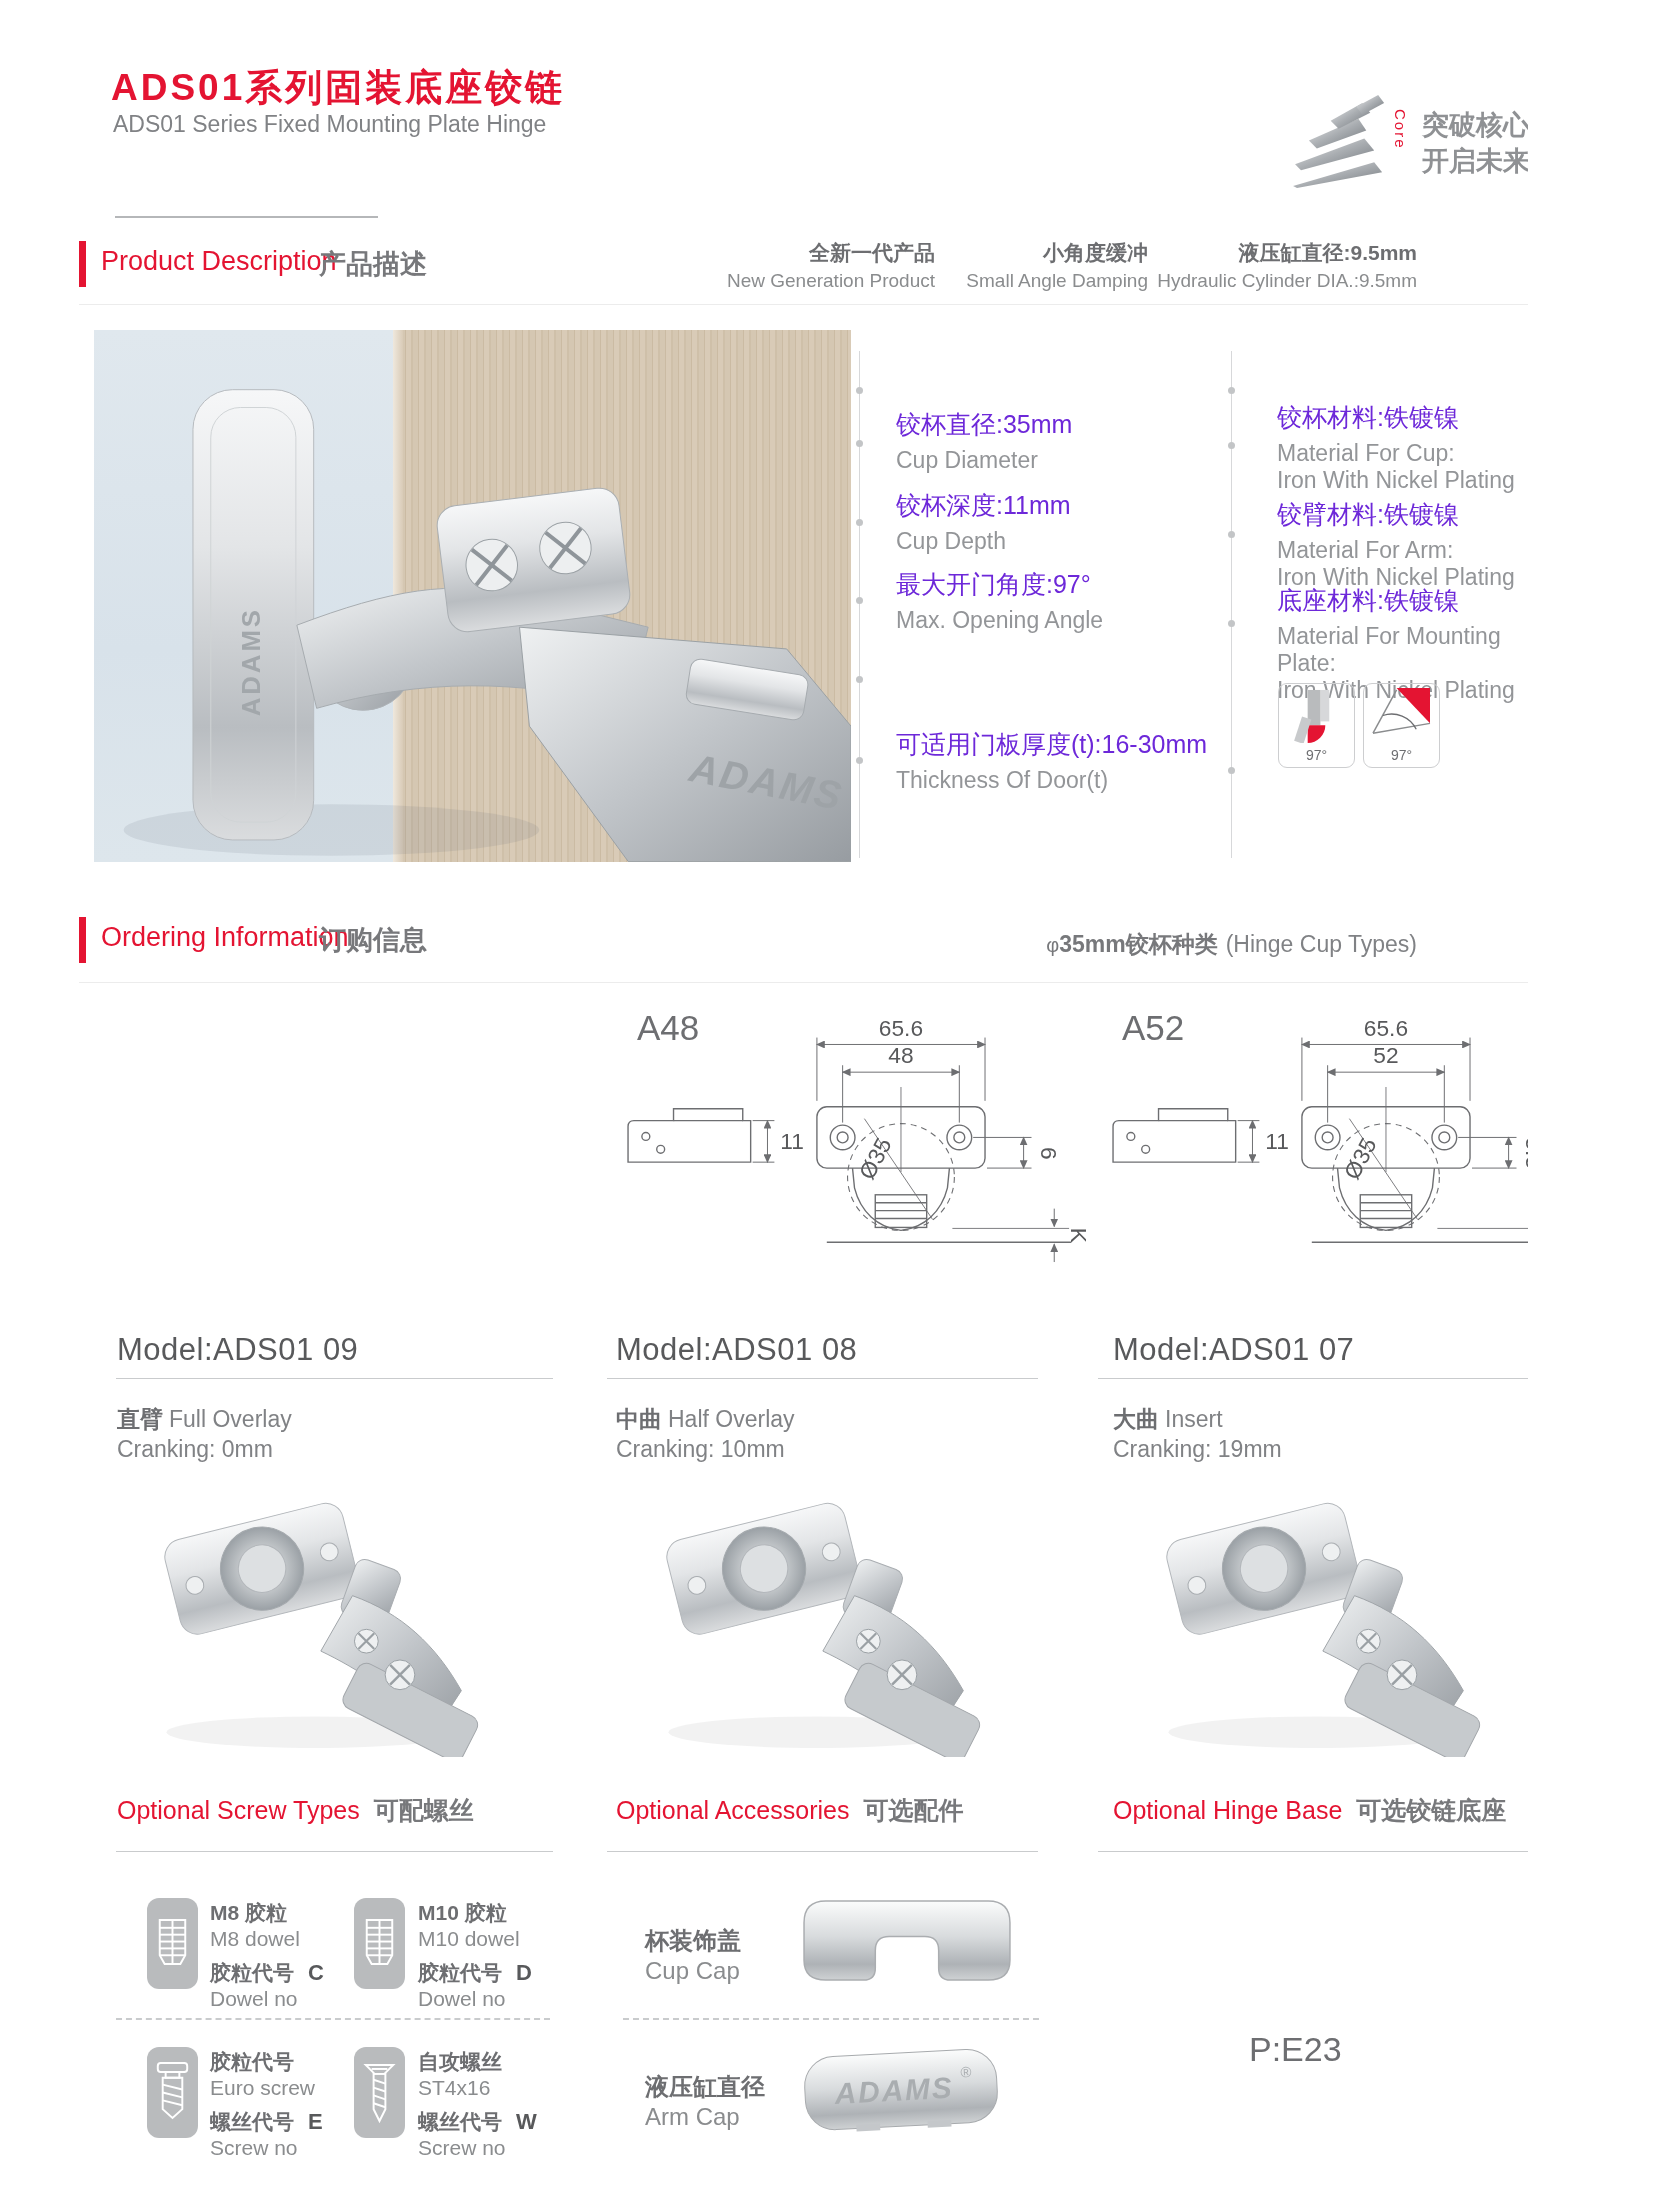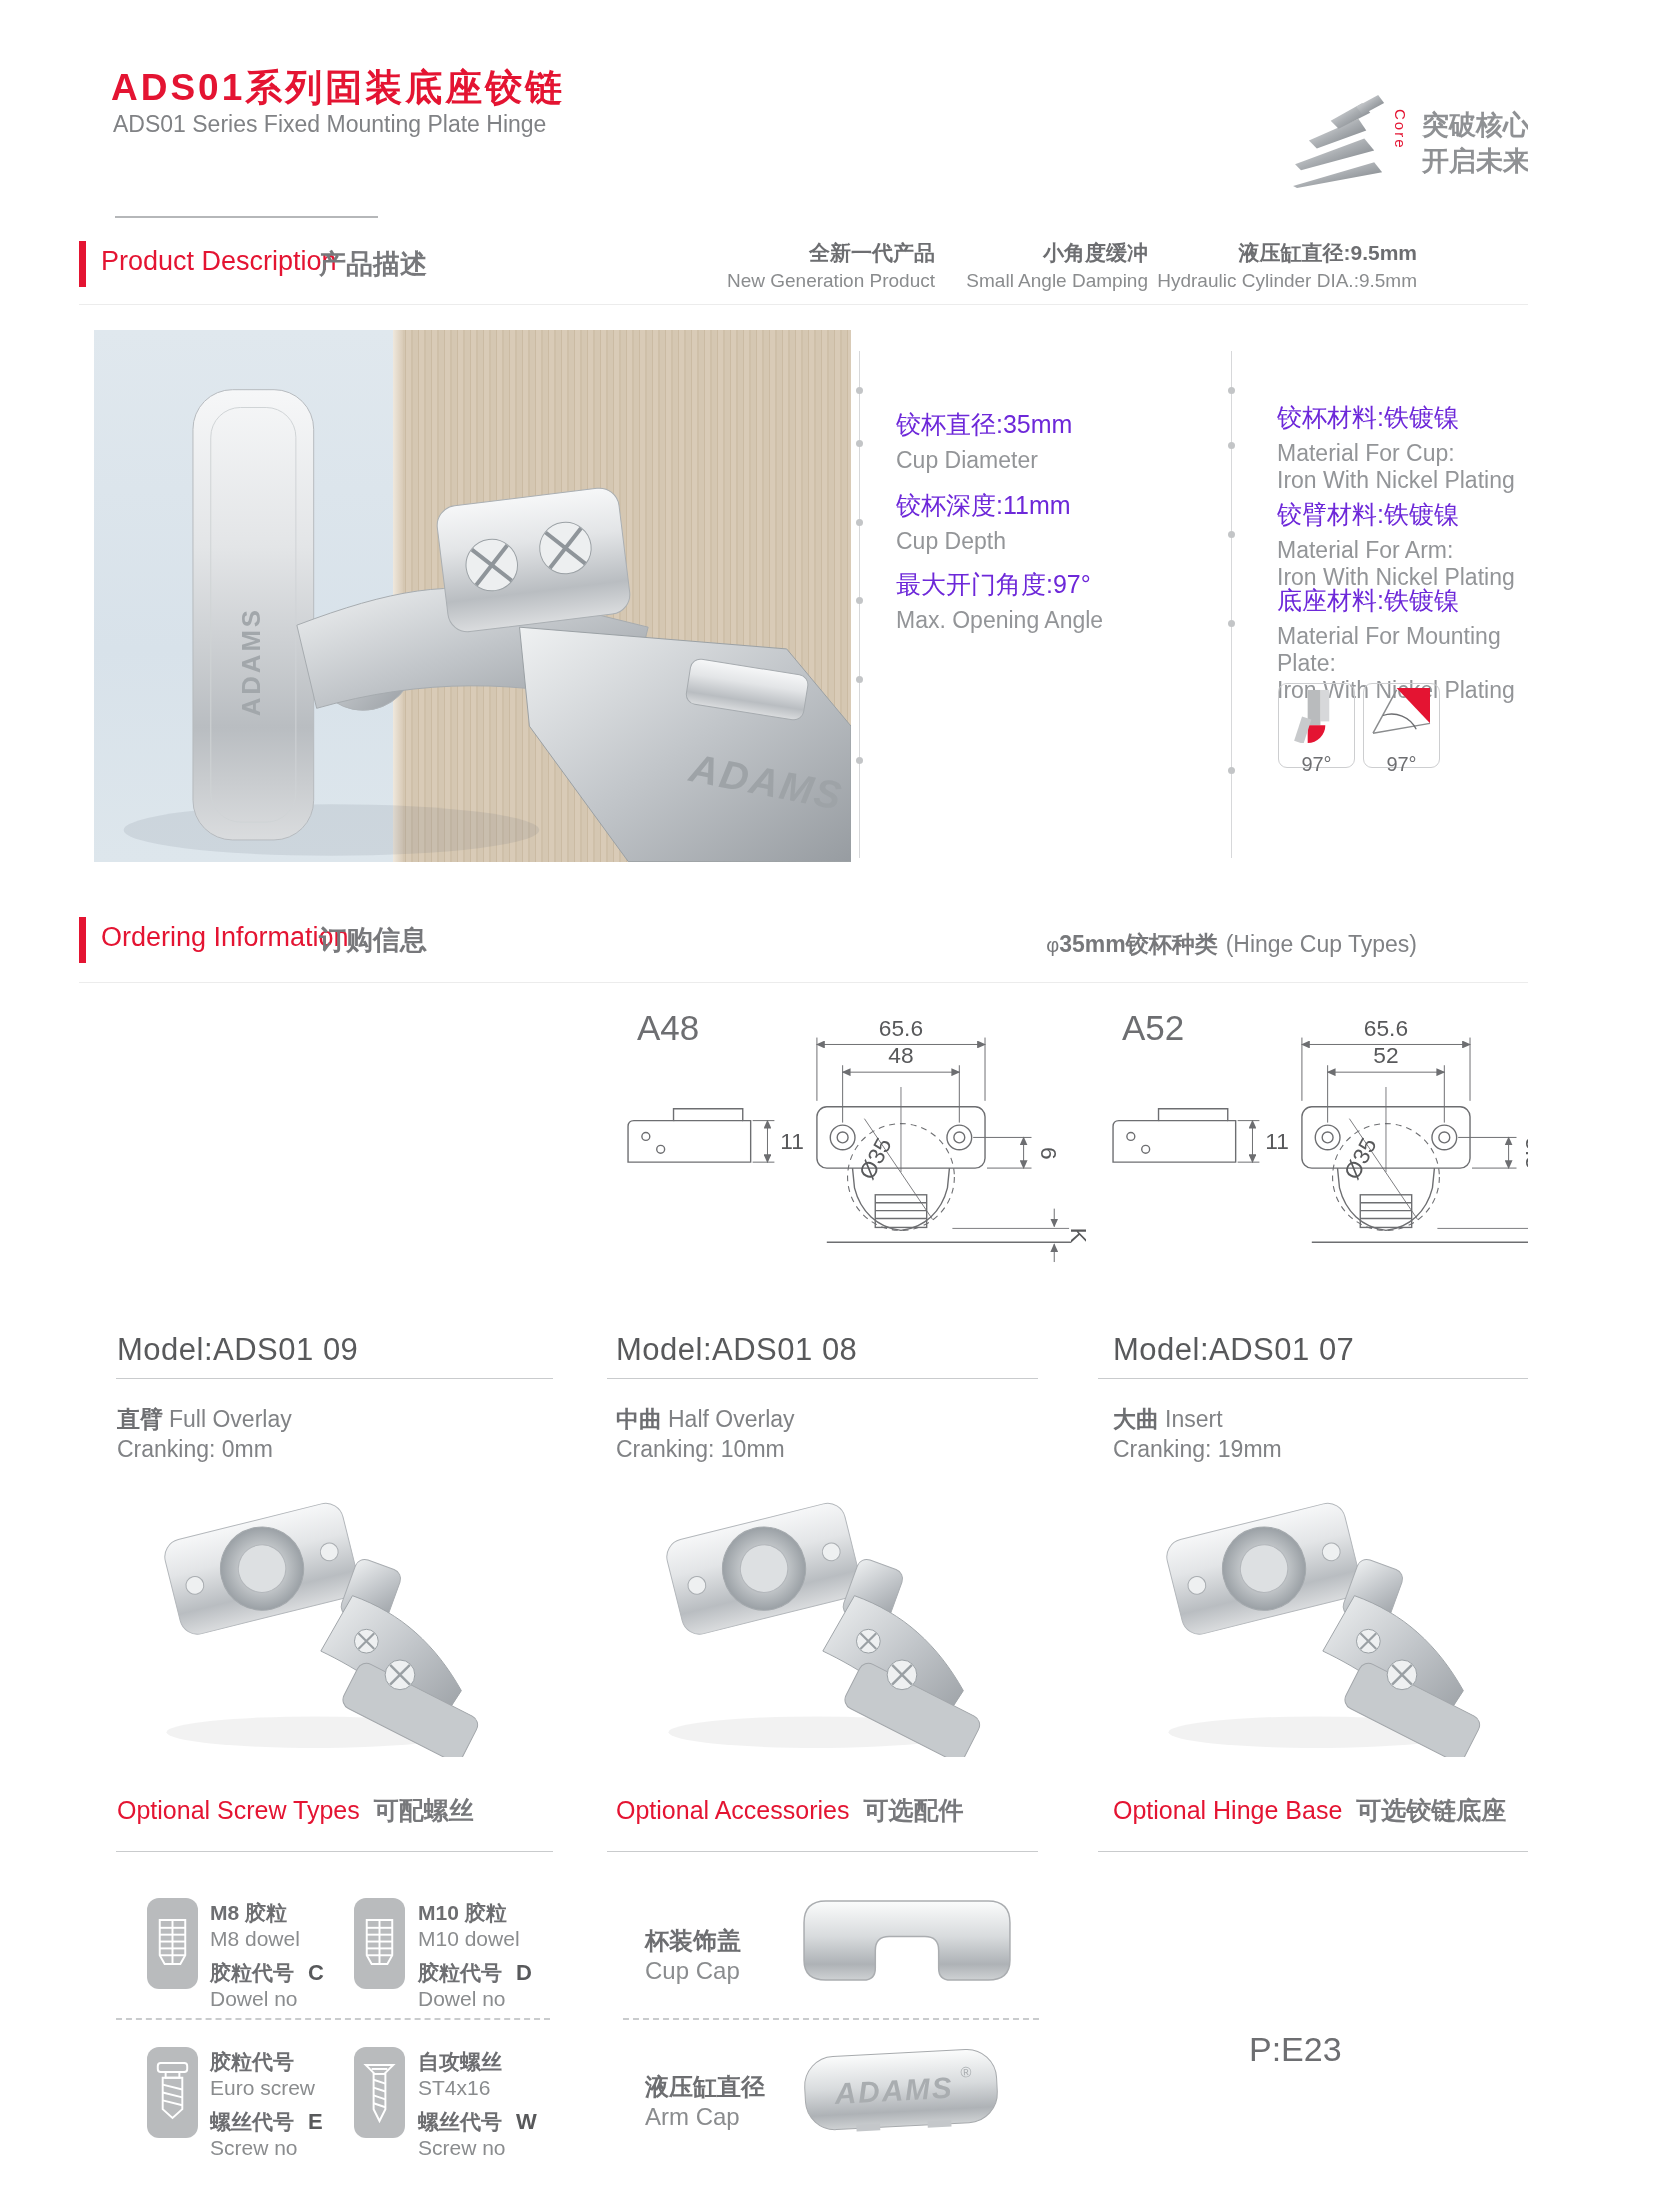--- a/index.html
+++ b/index.html
@@ -21,21 +21,21 @@
   .hline{background:#c9cbcd;height:1px;}
   .softline{background:#ececec;height:1px;}
   .feature{text-align:right;}
   .feature .f-cn{font-size:21px;font-weight:bold;color:#6d6e71;}
   .feature .f-en{font-size:19px;color:#8a8c8e;margin-top:3px;}
   .spec .s-cn{font-size:25px;font-weight:normal;color:#6d28d9;}
   .spec .s-en{font-size:23px;color:#939598;margin-top:6px;line-height:27px;}
   .dotline{width:1px;background:#d7d8da;}
   .dotline span{position:absolute;left:-3px;width:7px;height:7px;border-radius:50%;background:#c3c5c7;}
   .anglebox{width:75px;height:83px;border:1.5px solid #cdced0;border-radius:9px;text-align:center;}
-  .anglebox .lab{font-size:20px;color:#6d6e71;margin-top:6px;}
+  .anglebox .lab{font-size:14px;color:#6d6e71;margin-top:0;}
   .model-h{font-size:31px;color:#58595b;letter-spacing:0.5px;}
   .type-row{font-size:23px;}
   .type-row .t-cn{font-weight:bold;color:#6d6e71;}
   .type-row .t-en{color:#808285;margin-left:6px;}
   .cranking{font-size:23px;color:#808285;}
   .bh-en{font-size:25px;color:var(--red);}
   .bh-cn{font-size:25px;font-weight:bold;color:var(--gray);margin-left:14px;}
   .dashline{border-top:2px dashed #c9cbcd;height:0;}
   .screw-icon{width:51px;height:91px;background:#b9bbbd;border-radius:12px;}
   .sc-cn{font-size:21px;font-weight:bold;color:#6d6e71;}
@@ -177,20 +177,24 @@
     <div class="s-en">Cup Diameter</div>
   </div>
   <div class="abs spec" style="left:896px;top:489px">
     <div class="s-cn">铰杯深度:11mm</div>
     <div class="s-en">Cup Depth</div>
   </div>
   <div class="abs spec" style="left:896px;top:568px">
     <div class="s-cn">最大开门角度:97°</div>
     <div class="s-en">Max. Opening Angle</div>
   </div>
+  <div class="abs spec" style="left:896px;top:728px">
+    <div class="s-cn">可适用门板厚度(t):16-30mm</div>
+    <div class="s-en">Thickness Of Door(t)</div>
+  </div>
 
   <div class="abs spec" style="left:1277px;top:401px">
     <div class="s-cn">铰杯材料:铁镀镍</div>
     <div class="s-en"><span>Material For Cup:</span><br>
       <span>Iron With Nickel Plating</span></div>
   </div>
   <div class="abs spec" style="left:1277px;top:498px">
     <div class="s-cn">铰臂材料:铁镀镍</div>
     <div class="s-en"><span>Material For Arm:</span><br>
       <span>Iron With Nickel Plating</span></div>

